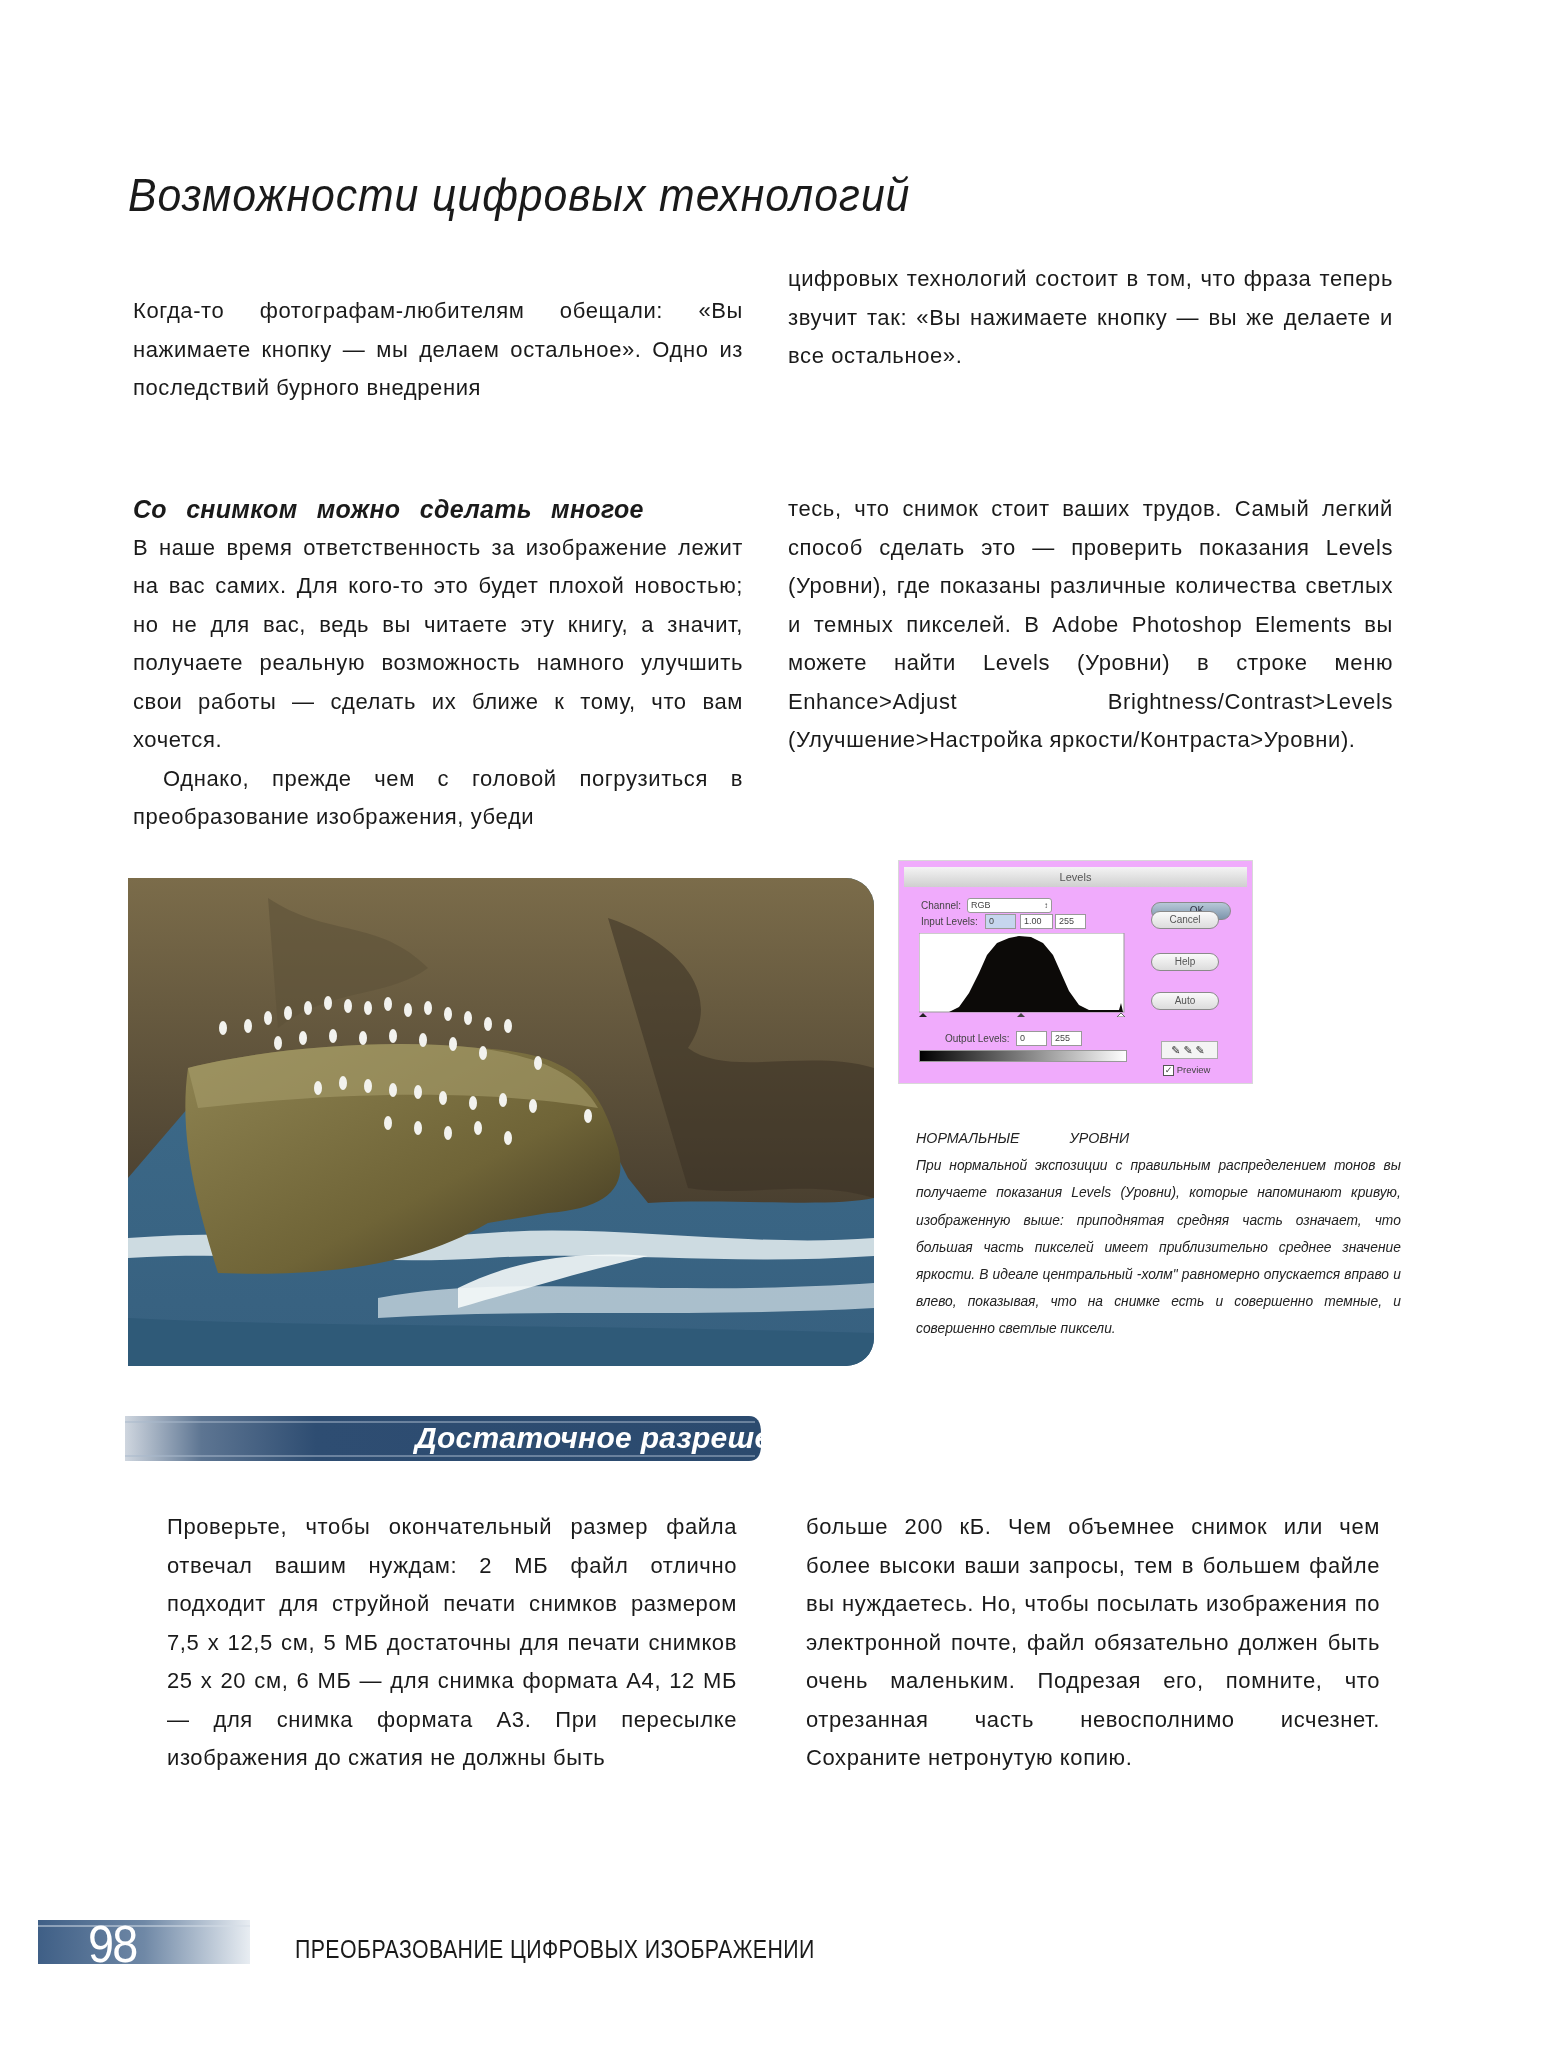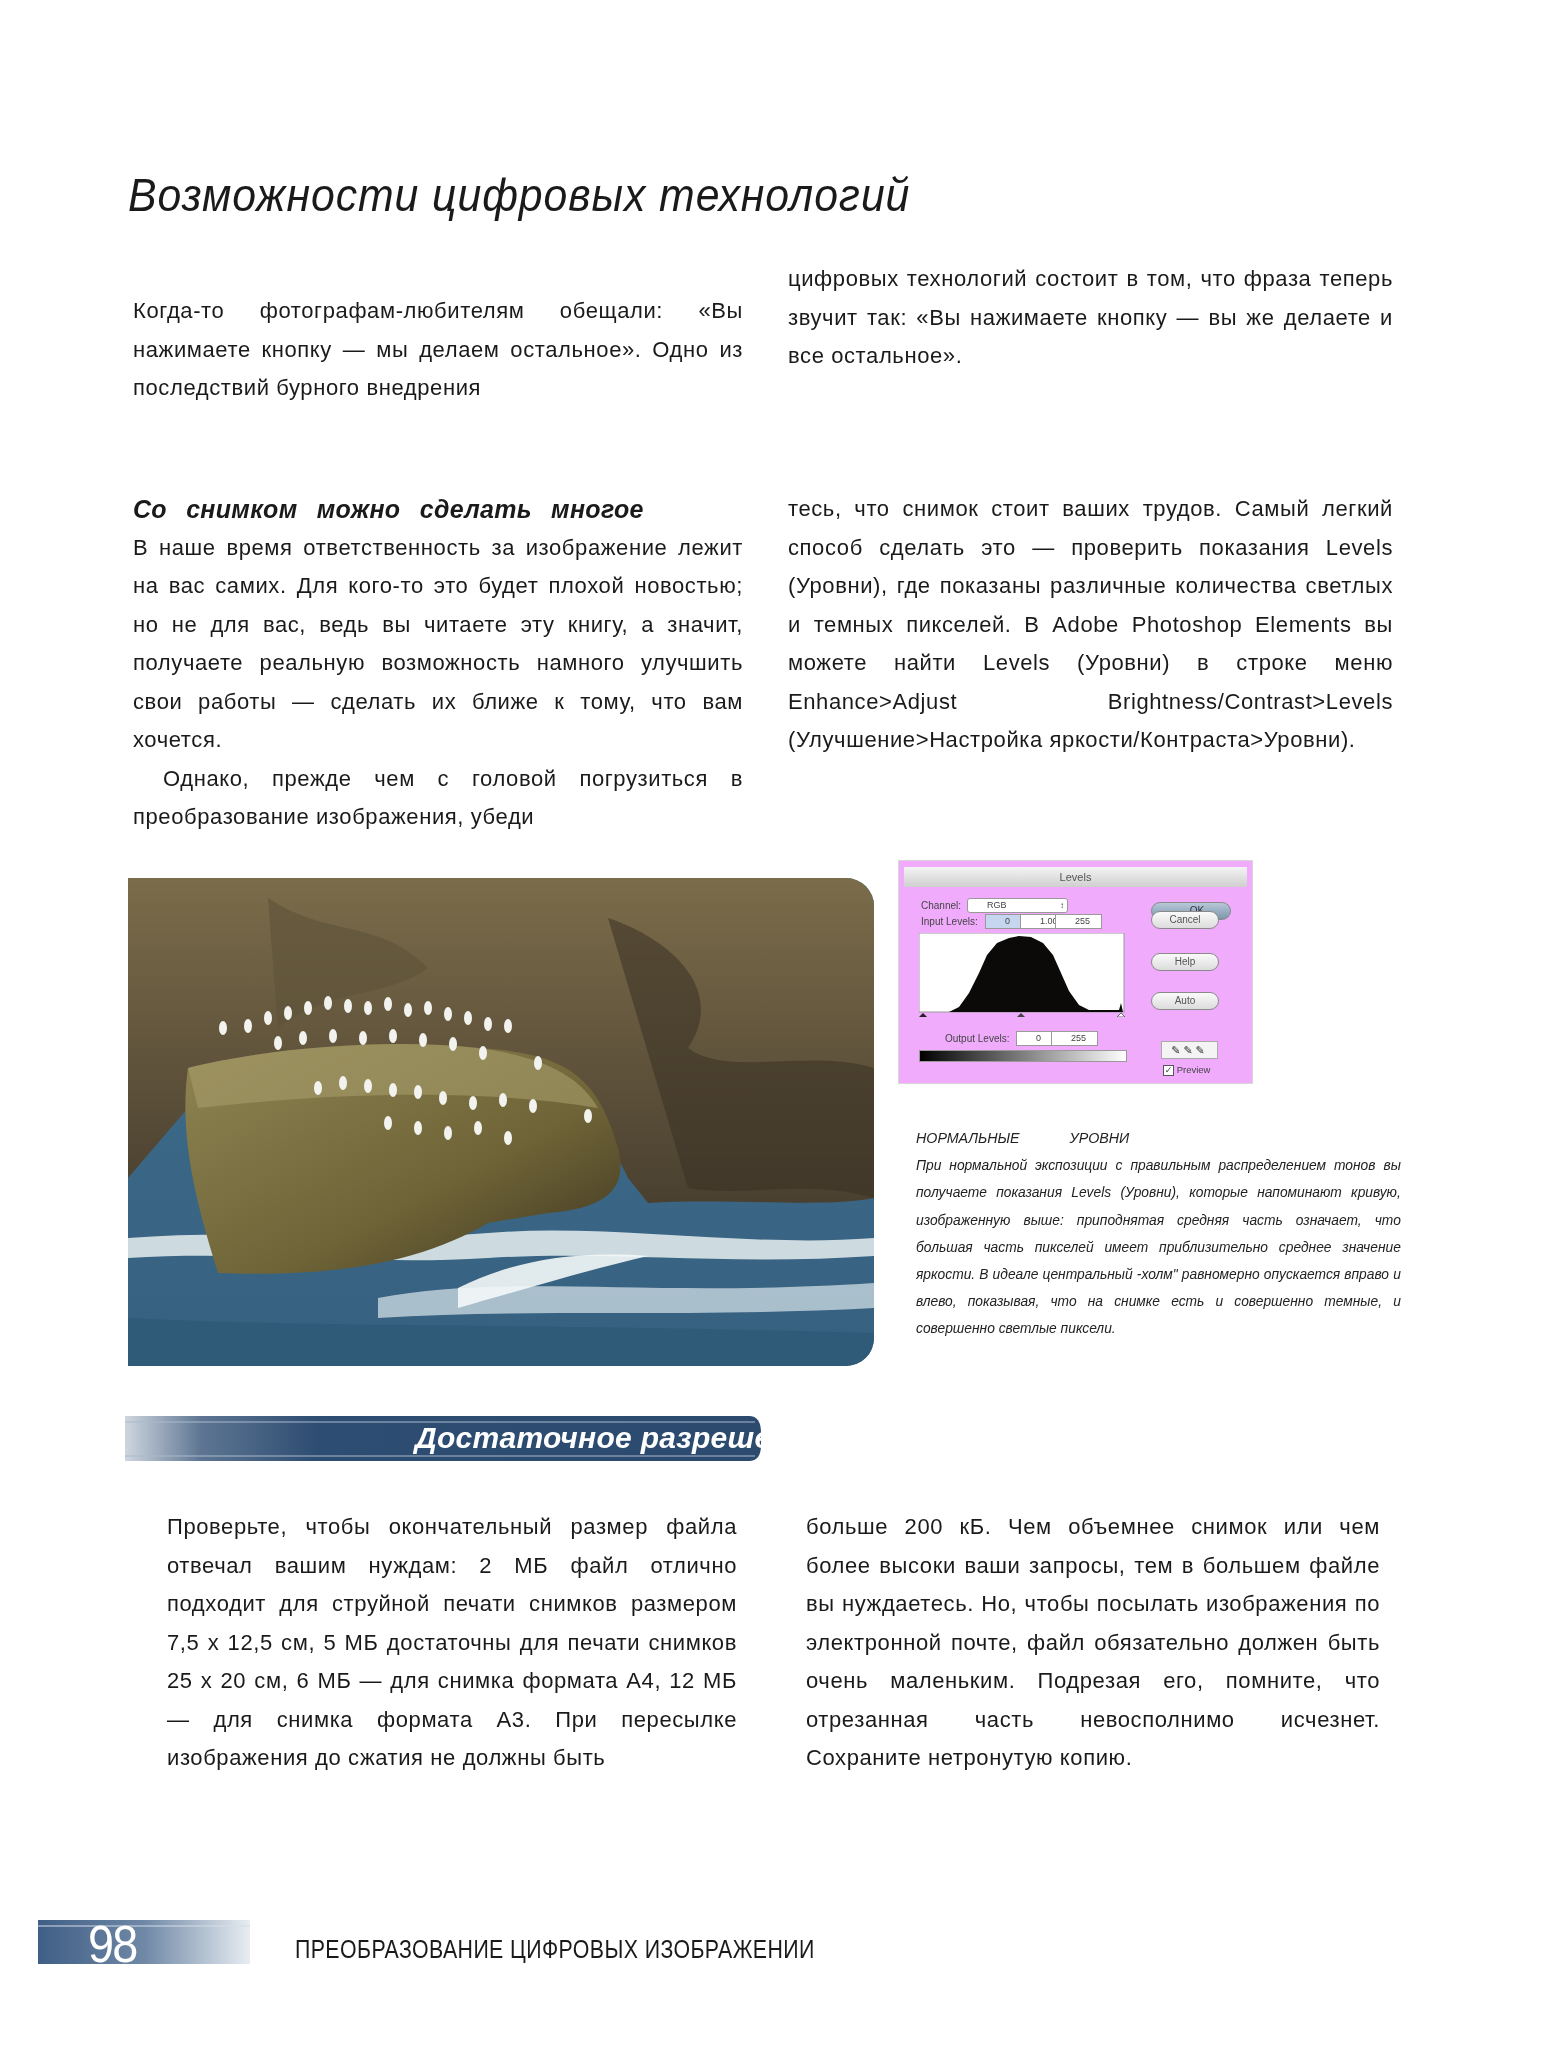--- a/index.html
+++ b/index.html
@@ -15,21 +15,21 @@
   #sec1-left { left:133px; top:490px; width:610px; }
   #sec1-right { left:788px; top:490px; width:605px; }
   
   .photo { left:128px; top:878px; width:746px; height:488px; border-radius:0 28px 28px 0; overflow:hidden; }
   .photo svg { display:block; }
   
   .dlg { left:898px; top:860px; width:353px; height:222px; background:#f0abfc; border:1px solid #d8d8d8; font-size:10px; color:#333; }
   .dlg .tbar { height:20px; margin:6px 5px 0 5px; background:linear-gradient(#f4f4f4,#cfcfcf); text-align:center; line-height:20px; color:#555; font-size:11px; }
   .dlg .btn { position:absolute; left:252px; width:66px; height:16px; border:1px solid #8a8a8a; border-radius:9px; background:linear-gradient(#fafafa,#dcdcdc); font-size:10px; text-align:center; line-height:16px; color:#555; }
   .dlg .btn.ok { background:linear-gradient(#b7c8d8,#7d95ab); color:#334;padding-left:12px; }
-  .dlg .fld { position:absolute; height:13px; border:1px solid #999; background:#fff; font-size:9px; line-height:13px; padding-left:19px; color:#444; }
+  .dlg .fld { position:absolute; height:13px; border:1px solid #999; background:#fff; font-size:9px; line-height:13px; padding-left:3px; color:#444; }
   .dlg .lbl { position:absolute; font-size:10px; color:#444; }
   
   .cap { left:916px; top:1124px; width:485px; font-style:italic; font-size:15px; line-height:27.2px; text-align:justify; transform:scaleX(0.92); transform-origin:left top; width:527px; color:#222; }
   .cap .cap-title { font-size:15.5px; word-spacing:50px; }
   
   .banner { left:125px; top:1413px; width:640px; height:52px; }
   .banner-text { position:absolute; left:290px; top:8px; color:#ffffff; font-weight:bold; font-style:italic; font-size:30px; white-space:nowrap; letter-spacing:0.3px; }
   #sec2-left { left:167px; top:1508px; width:570px; }
   #sec2-right { left:806px; top:1508px; width:574px; }
   

